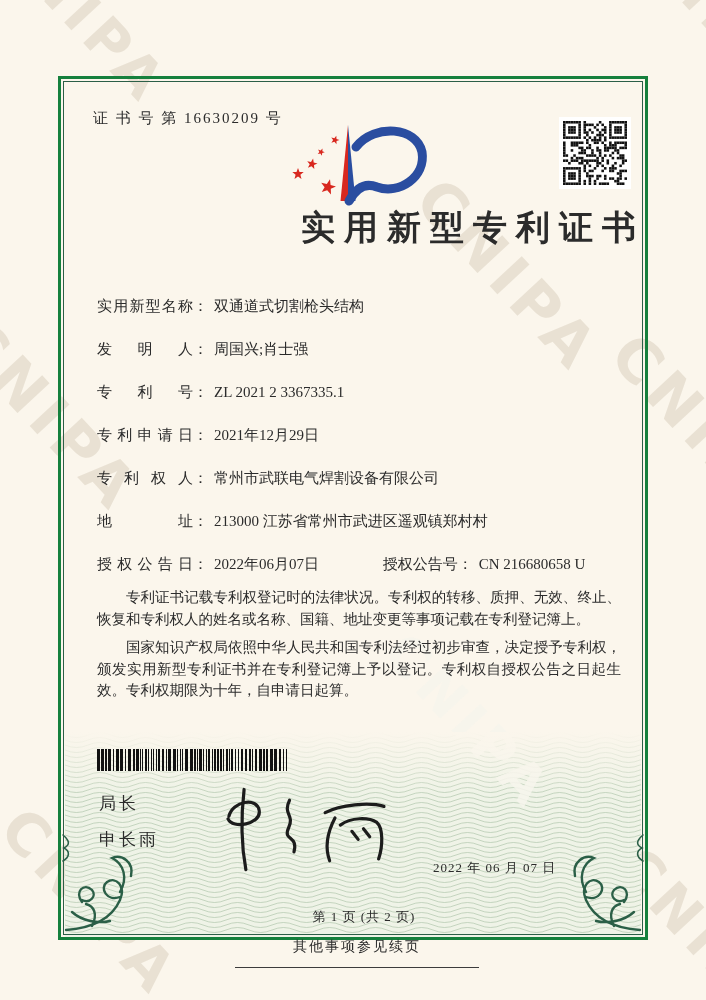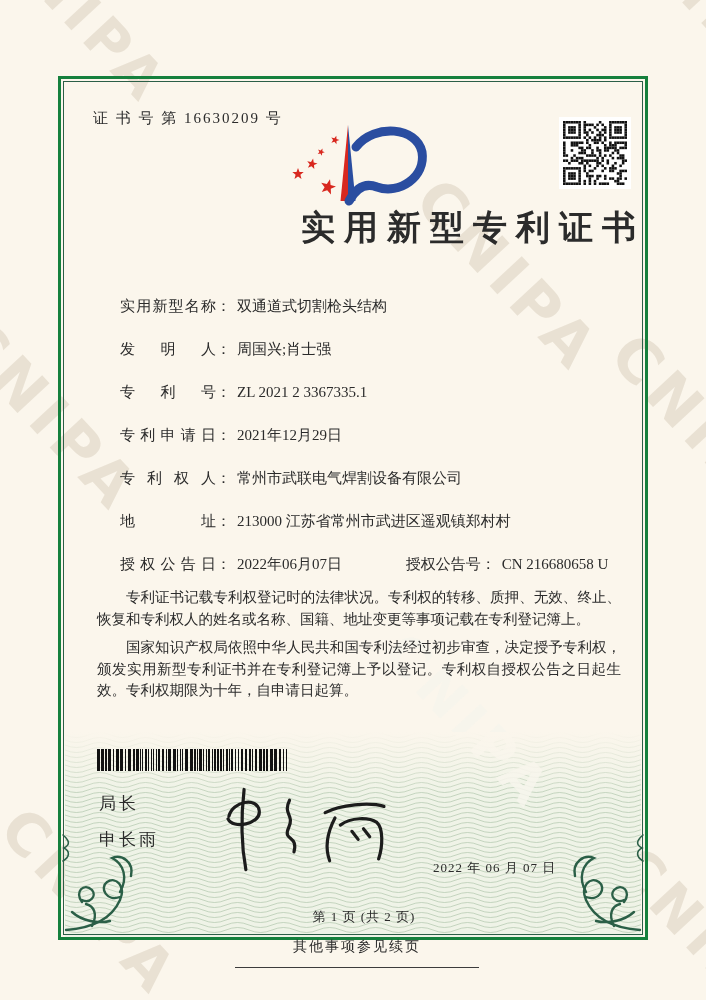--- a/index.html
+++ b/index.html
@@ -34,21 +34,21 @@
 
   .title{
     left:0; right:0; top:126px; text-align:right;
     font-size:34px; font-weight:700; letter-spacing:9px; text-indent:9px;
   }
 
   .fields{ left:36px; top:216px; width:530px; font-size:15px; }
   .field-row{ height:22px; line-height:22px; margin-bottom:21px; white-space:nowrap; }
   .field-label{
     display:inline-block; width:96px; vertical-align:top;
-    text-align:justify; text-align-last:justify; text-justify:inter-character;margin-left:23px;
+    text-align:justify; text-align-last:justify; text-justify:inter-character;
   }
   .field-colon{ display:inline-block; margin-right:6px; }
   .field-group-right{ display:inline-block; margin-left:60px; }
 
   .paragraphs{ left:36px; top:508px; width:524px; font-size:14.5px; line-height:21.5px; text-align:justify; }
   .para{ text-indent:2em; margin:0 0 7px 0; }
 
   .wave-area{ left:4px; top:653px; width:576px; height:205px; z-index:1; position:absolute; }
   .fade{ left:4px; top:653px; width:576px; height:62px; z-index:2; position:absolute;
          background:linear-gradient(180deg,#fbf6ec 0%,rgba(251,246,236,0) 100%); }

